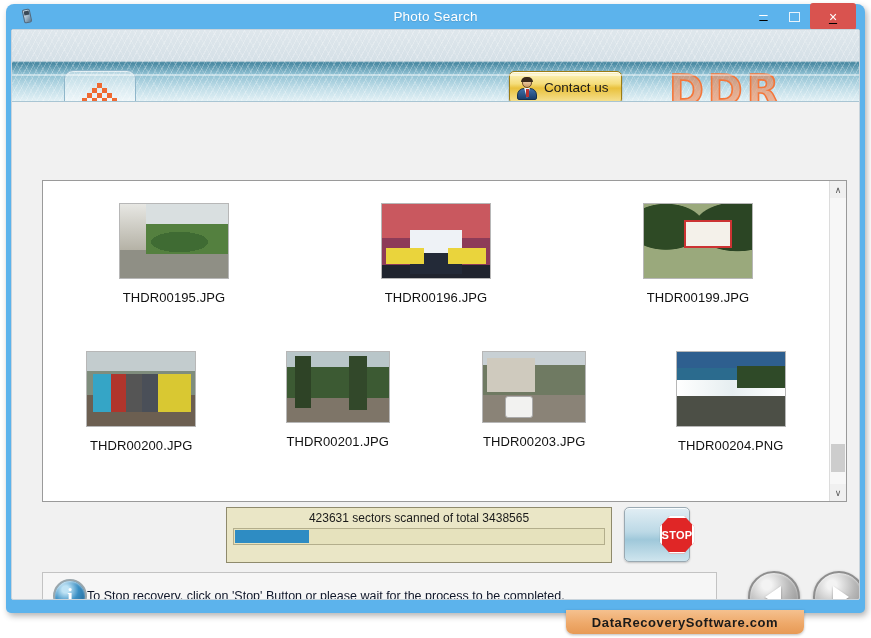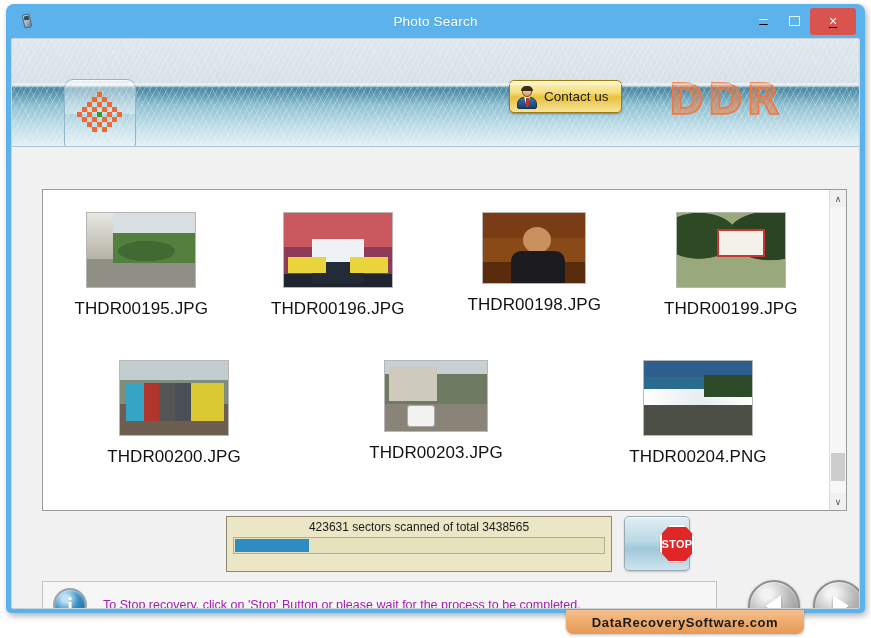--- a/index.html
+++ b/index.html
@@ -16,21 +16,21 @@
     left: 6px; top: 4px;
     width: 859px; height: 609px;
     background: #5cb3ec;
     border-radius: 8px 8px 5px 5px;
     box-shadow: 2px 3px 6px rgba(0,0,0,0.30);
     padding: 0 5px 5px 5px;
   }
 
   
   .titlebar {
-    height: 34px;
+    height: 25px;
     position: relative;
     display: flex;
     align-items: center;
     text-decoration: underline;
   }
   .title-icon {
     width: 17px; height: 17px;
     margin-left: 8px;
     position: relative;
     flex: 0 0 auto;
@@ -90,21 +90,21 @@
     height: 571px;
     border: 1px solid #c9d4dc;
     border-radius: 2px;
     position: relative;
     overflow: hidden;
   }
 
   
   .header {
     position: relative;
-    height: 108px;
+    height: 72px;
     background:
       linear-gradient(to bottom,
         #dfe7ec 0%, #d5e0e7 44%,
         #5f96ac 45%, #4a8aa3 47%,
         #8fc0d2 62%, #bcdbe6 80%, #e2f0f5 100%);
     overflow: hidden;
     border-bottom: 1px solid #a9c5d3;
   }
   .header::before {
     content:"";
@@ -237,21 +237,21 @@
   }
   .thumb {
     width: 110px; height: 76px;
     border: 1px solid #b7b7b7;
     position: relative;
     overflow: hidden;
   }
   .thumb.small  { width: 104px; height: 72px; }
   .cap {
     margin-top: 11px;
-    font-size: 17px;
+    font-size: 13px;
     color: #111;
     letter-spacing: .1px;
   }
 
   
   .t1 { background: linear-gradient(to bottom,#d9dfe0 0 30%,#6f8a5c 30% 62%,#8f8f85 62% 100%); }
   .t1::before{content:"";position:absolute;left:0;top:0;width:26px;height:46px;background:linear-gradient(to bottom,#e7e7e3,#b5b2a6);}
   .t1::after{content:"";position:absolute;left:26px;top:20px;width:84px;height:30px;background:radial-gradient(ellipse at 40% 60%,#3f6b33 0 40%,#54803f 40% 100%);}
   .t2 { background: linear-gradient(to bottom,#c9585f 0 46%,#8d3b58 46% 82%,#20242e 82% 100%); }
   .t2::before{content:"";position:absolute;left:28px;top:26px;width:52px;height:44px;background:linear-gradient(to bottom,#eef2f6 0 52%,#232a38 52% 100%);}
@@ -376,23 +376,23 @@
     display:flex; align-items:center; justify-content:center;
     flex: 0 0 auto;
     box-shadow: inset 0 1px 2px rgba(255,255,255,.6);
   }
   .info-icon span {
     color:#fff; font-size:20px; font-weight:bold;
     font-family:"Liberation Serif", serif;
     line-height: 1;
   }
   .status-text {
-    margin-left: 16px;
+    margin-left: 0;
     font-size: 12.5px;
-    color: #a21caf;
+    color: #0f172a;
   }
 
   .navbtns {
     position: absolute;
     left: 736px; top: 541px;
     display: flex; gap: 13px;
   }
   .navbtn {
     width: 52px; height: 52px;
     border-radius: 50%;
@@ -503,33 +503,33 @@
         <div class="row">
           <div class="cell">
             <div class="thumb t1"></div>
             <div class="cap">THDR00195.JPG</div>
           </div>
           <div class="cell">
             <div class="thumb t2"></div>
             <div class="cap">THDR00196.JPG</div>
           </div>
           <div class="cell">
-            <div class="thumb small t4"></div>
-            <div class="cap">THDR00198.JPG</div>
-          </div>
-          <div class="cell">
             <div class="thumb t5"></div>
             <div class="cap">THDR00199.JPG</div>
           </div>
         </div>
 
         <div class="row">
           <div class="cell">
             <div class="thumb t6"></div>
             <div class="cap">THDR00200.JPG</div>
+          </div>
+          <div class="cell">
+            <div class="thumb small t7"></div>
+            <div class="cap">THDR00201.JPG</div>
           </div>
           <div class="cell">
             <div class="thumb small t9"></div>
             <div class="cap">THDR00203.JPG</div>
           </div>
           <div class="cell">
             <div class="thumb t10"></div>
             <div class="cap">THDR00204.PNG</div>
           </div>
         </div>

